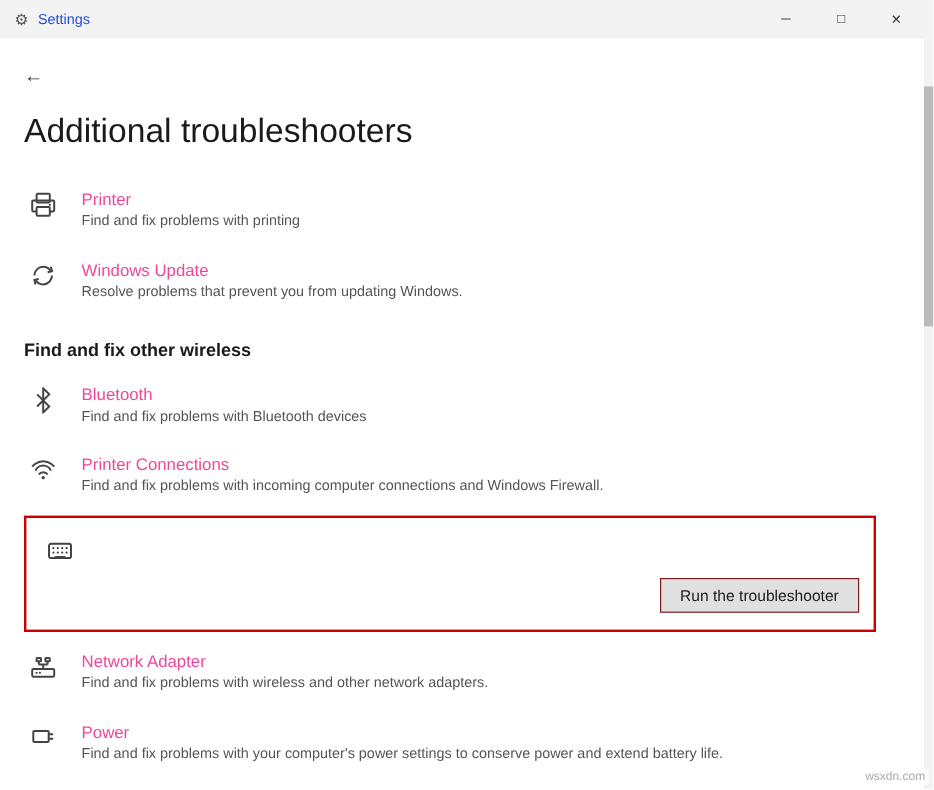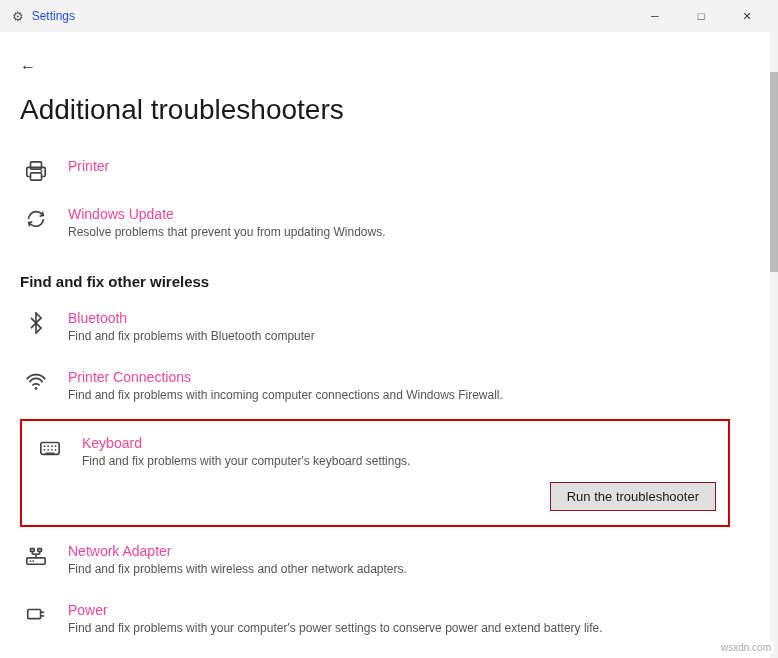--- a/index.html
+++ b/index.html
@@ -207,20 +207,21 @@
       <div class="item-icon">
         <svg class="icon-svg" viewBox="0 0 24 24" fill="none" stroke="#444" stroke-width="1.8">
           <rect x="6" y="2" width="12" height="8" rx="1"></rect>
           <rect x="6" y="14" width="12" height="8" rx="1"></rect>
           <path d="M6 18H3a1 1 0 01-1-1V9a1 1 0 011-1h18a1 1 0 011 1v8a1 1 0 01-1 1h-3"></path>
           <circle cx="18" cy="12" r="1" fill="#444" stroke="none"></circle>
         </svg>
       </div>
       <div class="item-text">
         <div class="item-title">Printer</div>
+        <div class="item-desc">Find and fix problems with printing</div>
       </div>
     </div>
 
     <div class="troubleshooter-item">
       <div class="item-icon">
         <svg class="icon-svg" viewBox="0 0 24 24" fill="none" stroke="#444" stroke-width="1.8">
           <path d="M4 12a8 8 0 018-8 8 8 0 016.93 4"></path>
           <path d="M20 12a8 8 0 01-8 8 8 8 0 01-6.93-4"></path>
           <polyline points="19 4 20 8 16 9"></polyline>
           <polyline points="5 20 4 16 8 15"></polyline>
@@ -235,21 +236,21 @@
     <div class="section-heading">Find and fix other wireless</div>
 
     <div class="troubleshooter-item">
       <div class="item-icon">
         <svg class="icon-svg" viewBox="0 0 24 24" fill="none" stroke="#444" stroke-width="1.8">
           <polyline points="6.5 6.5 17.5 17.5 12 23 12 1 17.5 6.5 6.5 17.5"></polyline>
         </svg>
       </div>
       <div class="item-text">
         <div class="item-title">Bluetooth</div>
-        <div class="item-desc">Find and fix problems with Bluetooth computer</div>
+        <div class="item-desc">Find and fix problems with Bluetooth devices</div>
       </div>
     </div>
 
     <div class="troubleshooter-item">
       <div class="item-icon">
         <svg class="icon-svg" viewBox="0 0 24 24" fill="none" stroke="#444" stroke-width="1.8">
           <path d="M5 12.5C5 12.5 7 8 12 8s7 4.5 7 4.5"></path>
           <path d="M2 9C2 9 5.5 4 12 4s10 5 10 5"></path>
           <path d="M8 16c0 0 1.2-2 4-2s4 2 4 2"></path>
           <circle cx="12" cy="19" r="1.5" fill="#444" stroke="none"></circle>
@@ -270,24 +271,20 @@
             <line x1="10" y1="10" x2="10" y2="10" stroke="#444" stroke-width="2" stroke-linecap="round"></line>
             <line x1="14" y1="10" x2="14" y2="10" stroke="#444" stroke-width="2" stroke-linecap="round"></line>
             <line x1="18" y1="10" x2="18" y2="10" stroke="#444" stroke-width="2" stroke-linecap="round"></line>
             <line x1="6" y1="14" x2="6" y2="14" stroke="#444" stroke-width="2" stroke-linecap="round"></line>
             <line x1="10" y1="14" x2="10" y2="14" stroke="#444" stroke-width="2" stroke-linecap="round"></line>
             <line x1="14" y1="14" x2="14" y2="14" stroke="#444" stroke-width="2" stroke-linecap="round"></line>
             <line x1="18" y1="14" x2="18" y2="14" stroke="#444" stroke-width="2" stroke-linecap="round"></line>
             <line x1="8" y1="18" x2="16" y2="18" stroke="#444" stroke-width="2" stroke-linecap="round"></line>
           </svg>
         </div>
-        <div class="item-text">
-          <div class="item-title">Keyboard</div>
-          <div class="item-desc">Find and fix problems with your computer's keyboard settings.</div>
-        </div>
       </div>
       <button class="run-btn">Run the troubleshooter</button>
     </div>
 
     <div class="troubleshooter-item">
       <div class="item-icon">
         <svg class="icon-svg" viewBox="0 0 24 24" fill="none" stroke="#444" stroke-width="1.8">
           <rect x="2" y="14" width="20" height="7" rx="1"></rect>
           <line x1="6" y1="17.5" x2="6" y2="17.5" stroke="#444" stroke-width="2" stroke-linecap="round"></line>
           <line x1="9" y1="17.5" x2="9" y2="17.5" stroke="#444" stroke-width="2" stroke-linecap="round"></line>

